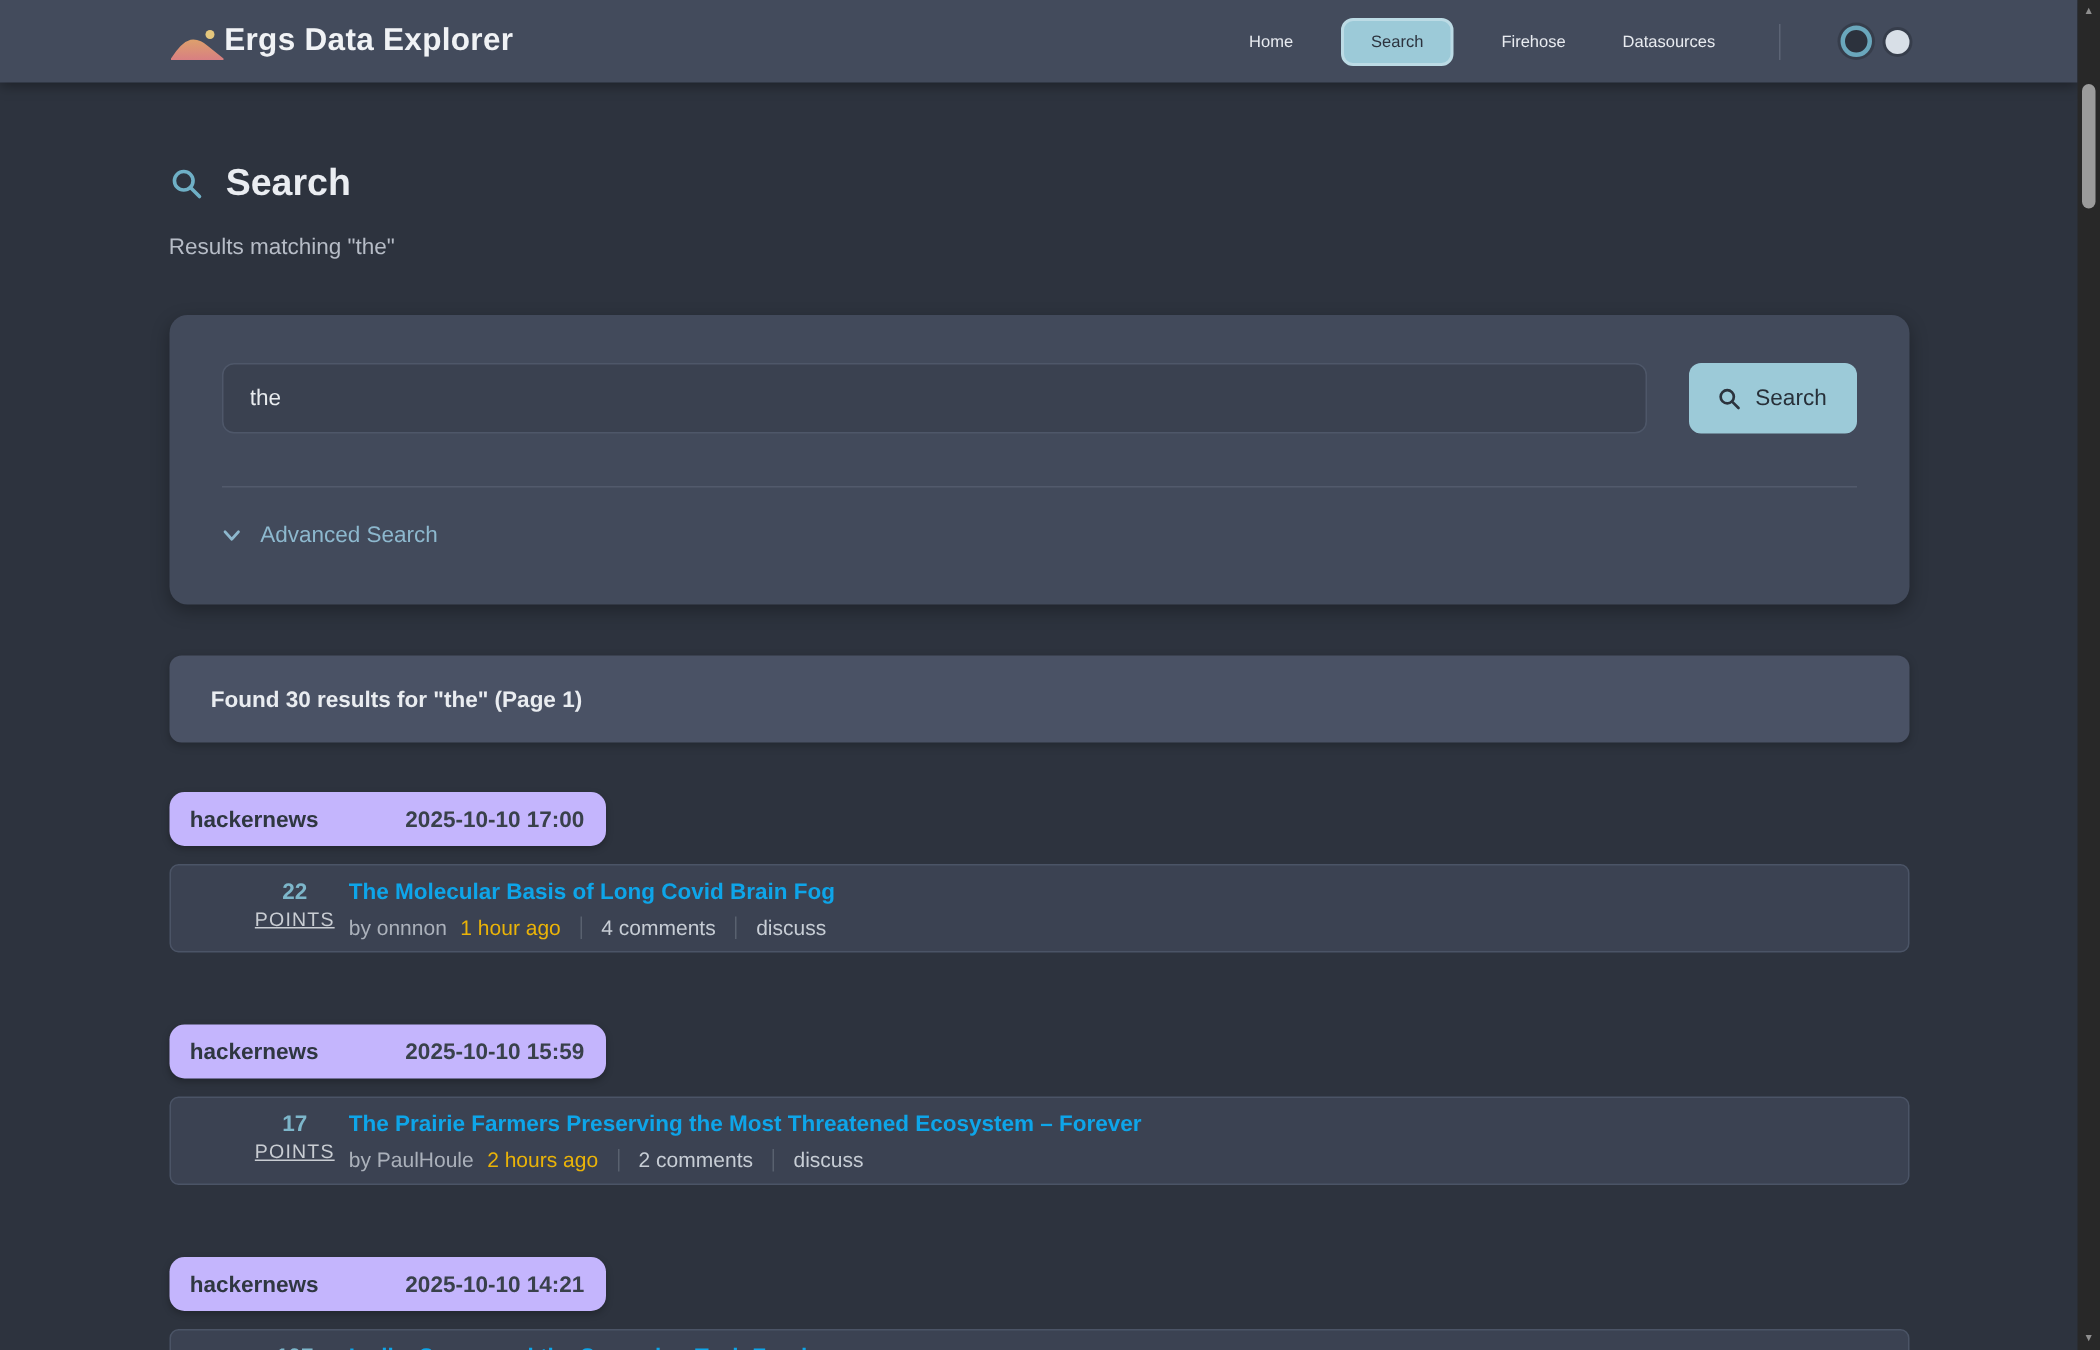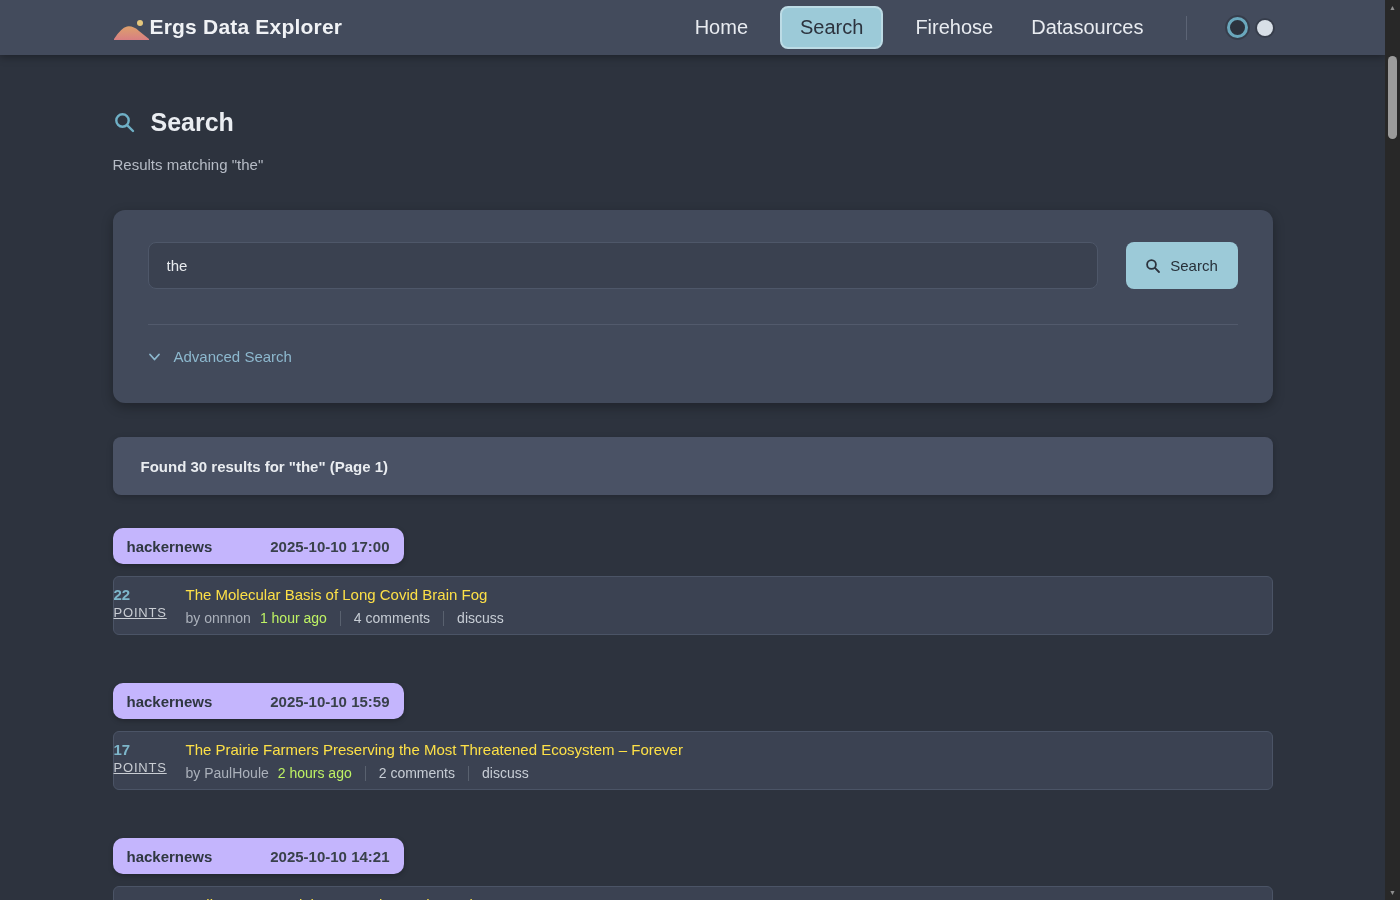--- a/index.html
+++ b/index.html
@@ -22,21 +22,21 @@
   }
   .navbar-inner {
     width: 1160px; height: 100%;
     margin: 0 auto;
     display: flex; align-items: center; justify-content: space-between;
   }
   .brand { display: flex; align-items: flex-start; gap: 0; }
   .brand-title { font-size: 21px; font-weight: bold; color: #f0f2f5; letter-spacing: 0.2px; }
   .nav-links { display: flex; align-items: center; gap: 26px; }
   .nav-link {
-    font-size: 20px; color: #e8ebf0; cursor: pointer;
+    font-size: 11px; color: #e8ebf0; cursor: pointer;
     padding: 8px 4px; border-radius: 8px; border: 2px solid transparent;
   }
   .nav-link.active {
     background: #9ccad8; color: #2c333e;
     border: 2px solid #bcdbe5;
     padding: 8px 18px;
     font-weight: normal;
   }
   .nav-divider { width: 1px; height: 24px; background: #5c6475; margin: 0 14px 0 10px; }
   .theme-toggles { display: flex; align-items: center; gap: 9px; }
@@ -123,30 +123,31 @@
     margin-top: 12px;
     min-height: 55px;
     background: #3b4252;
     border: 1px solid #4b5466;
     border-radius: 6px;
     display: flex;
     padding: 8px 0;
   }
   .points-col {
     width: 72px; flex-shrink: 0;
-    display: flex; flex-direction: column; 
+    display: flex; flex-direction: column; align-items: center;
     padding-top: 1px;
+    margin-left: 47px;
   }
   .points-value { font-size: 15px; font-weight: bold; color: #7db6ca; }
   .points-label { font-size: 13px; color: #c9cdd3; letter-spacing: 0.8px; margin-top: 2px; text-decoration: underline; }
   .result-body { flex: 1; padding-right: 16px; }
-  .result-title { font-size: 15px; color: #fde047; margin-top: 1px; cursor: pointer; }
+  .result-title { font-size: 15px; color: #0ea5e9; margin-top: 1px; cursor: pointer; font-weight: bold; }
   .result-meta { display: flex; align-items: center; margin-top: 7px; font-size: 14px; }
   .meta-byline { color: #abb1bb; margin-right: 9px; }
-  .meta-age { color: #bef264; }
+  .meta-age { color: #eab308; }
   .meta-sep { width: 1px; height: 15px; background: #59616f; margin: 0 13px; }
   .meta-link { color: #c7cdd5; cursor: pointer; }
 
   
   .scrollbar {
     position: absolute; top: 0; right: 0;
     width: 15px; height: 900px;
     background: #282828;
   }
   .scroll-arrow {

